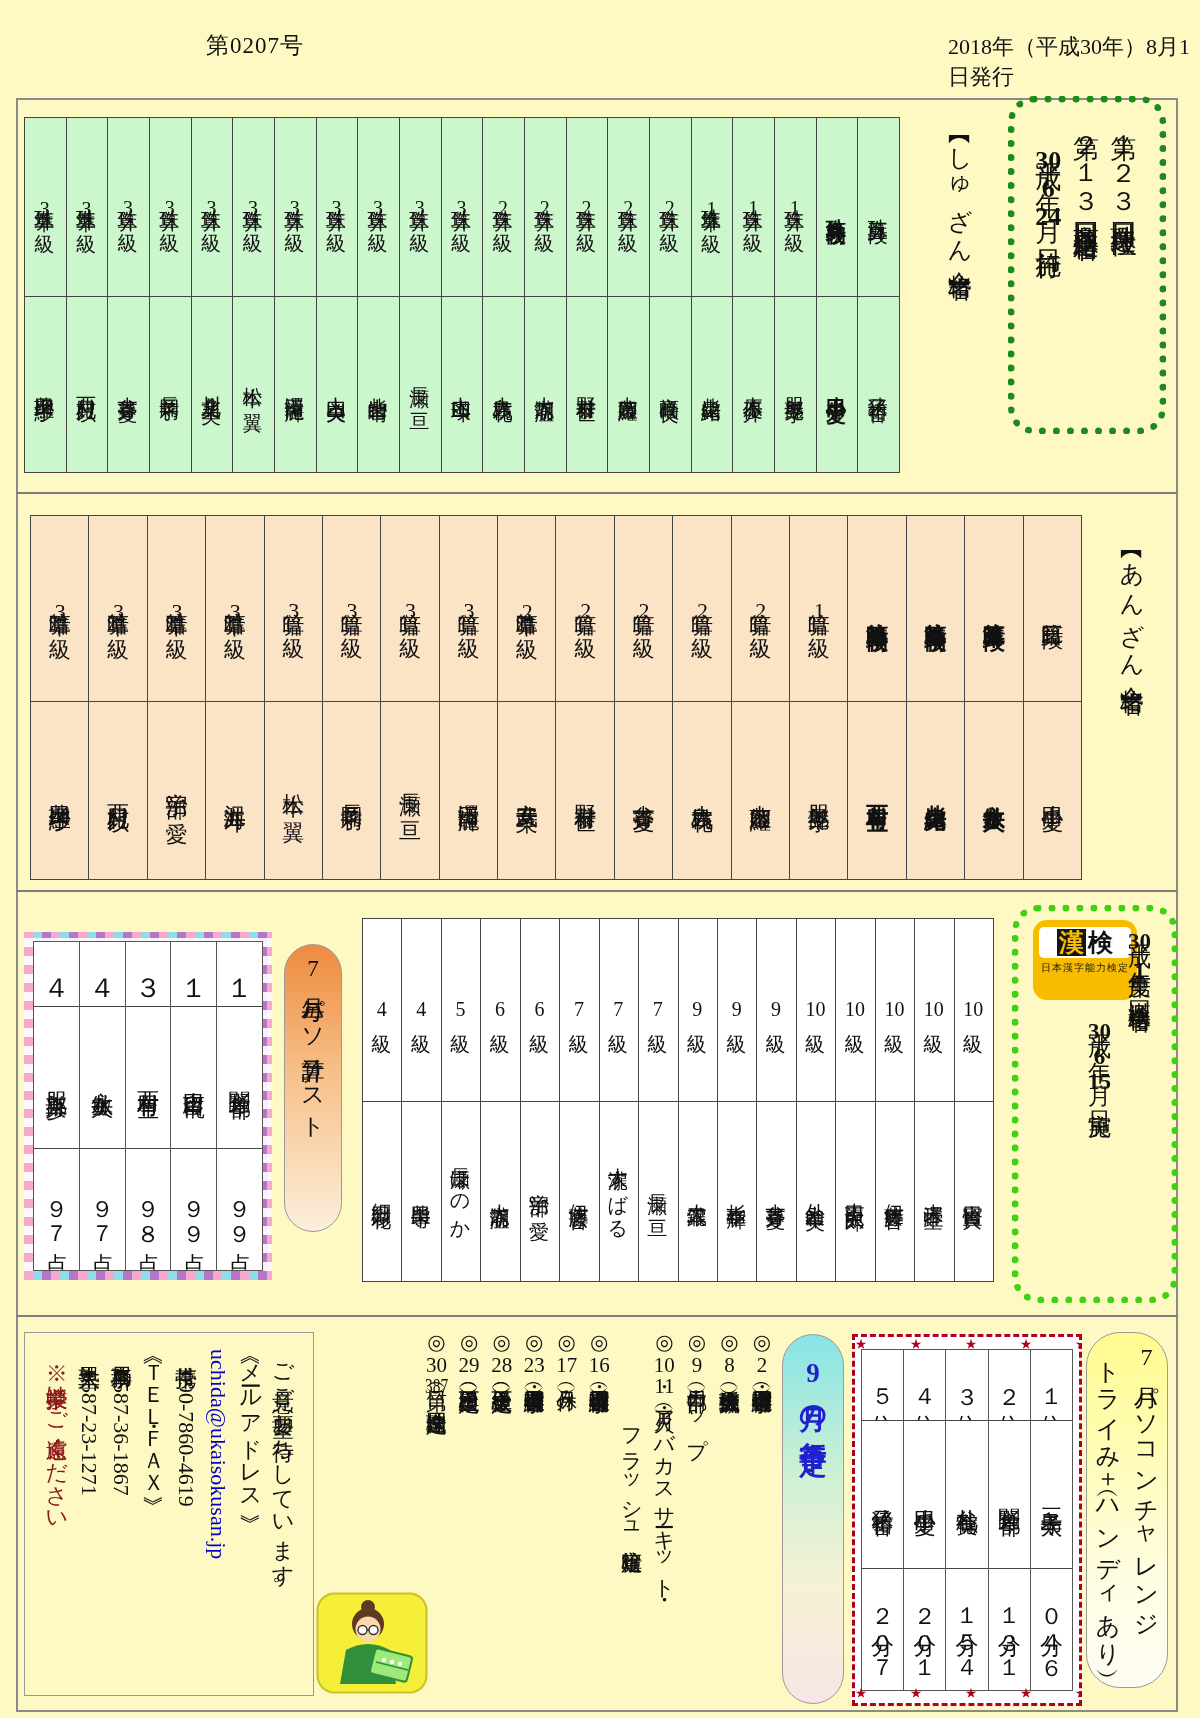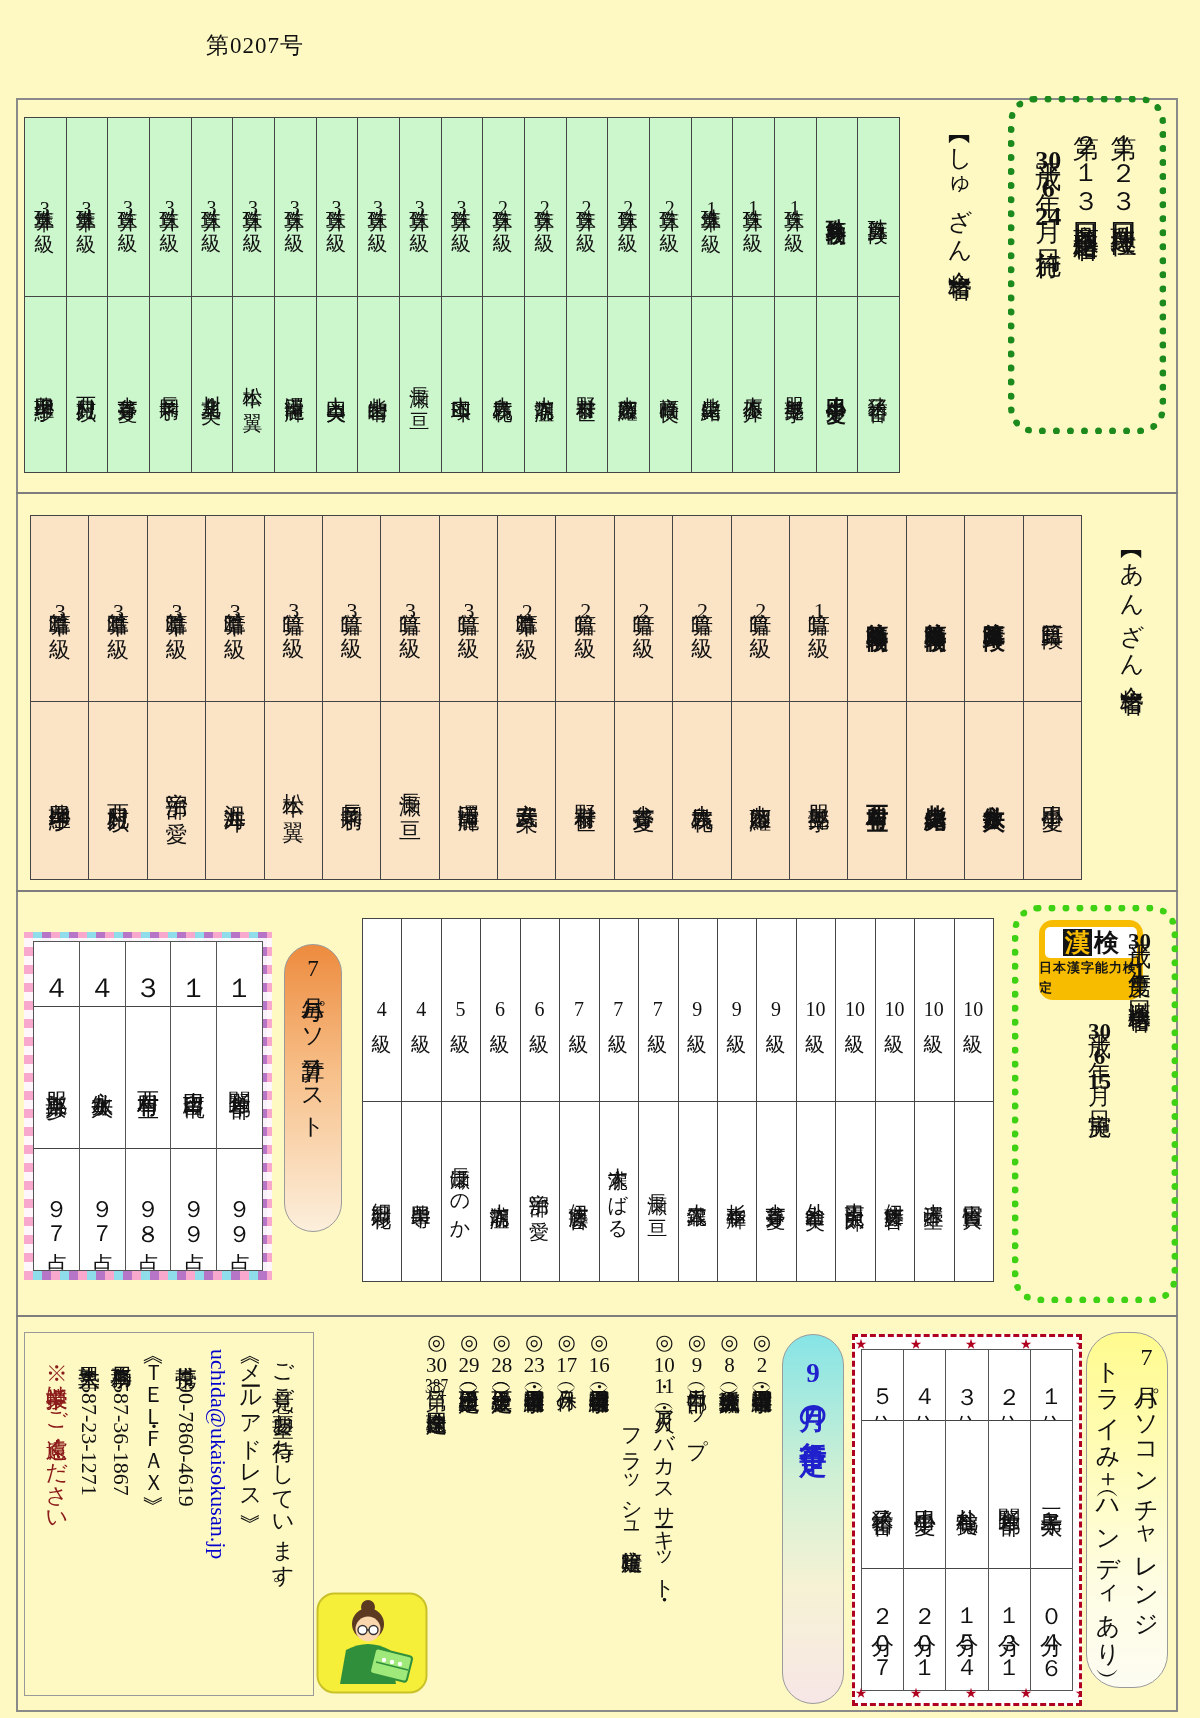--- a/index.html
+++ b/index.html
@@ -54,24 +54,24 @@
 #wavy1 .vlines{height:100%;writing-mode:vertical-rl}
 #wavy1 .line{font-size:26px;line-height:1.45;letter-spacing:2px}
 .wavy .tcy{font-weight:bold}
 
 #wavy3{left:1012px;top:905px;width:166px;height:398px;border:7px dotted #3fd214}
 #wavy3 .kline{position:absolute;font-size:23px;letter-spacing:2px}
 #kl1{right:16px;top:14px}
 #kl2{right:56px;top:104px}
 
 
-#kankenLogo{position:absolute;left:20px;top:8px;width:104px;height:80px;background:#F7BC00;border-radius:14px;overflow:hidden;writing-mode:horizontal-tb}
+#kankenLogo{position:absolute;left:14px;top:8px;width:104px;height:80px;background:#F7BC00;border-radius:14px;overflow:hidden;writing-mode:horizontal-tb}
 #kankenLogo .kl-top{background:#fff;margin:7px 6px 0;border-radius:5px;text-align:center;font-size:25px;font-weight:bold;line-height:31px}
 #kankenLogo .kl-kan{background:#151515;color:#F7BC00;padding:0 2px;margin-right:2px}
-#kankenLogo .kl-sub{color:#151515;font-size:13px;font-weight:bold;line-height:20px;letter-spacing:1px}
+#kankenLogo .kl-sub{color:#151515;font-size:10px;font-weight:normal;text-align:center;line-height:20px;letter-spacing:1px}
 
 
 #pinkwrap{position:absolute;left:24px;top:932px;padding:9px;
  background-image:repeating-linear-gradient(0deg,rgba(255,255,255,0) 0 9px,rgba(255,255,255,.9) 9px 18px),
  repeating-linear-gradient(90deg,#F7A8CC 0 9px,#8FDCEB 9px 18px,#B775C8 18px 27px,#F7A8CC 27px 36px,#8FDCEB 36px 45px,#B775C8 45px 54px)}
 #pink{position:relative;width:230px;height:330px;background:#fff}
 #pink .r1{height:64px;font-size:27px}
 #pink .r2{height:142px;font-size:22px}
 #pink .r3{flex:1;font-size:23px}
 
@@ -112,20 +112,21 @@
 #lblChall .line{font-size:24px;line-height:1.6;letter-spacing:1px}
 
 #clipart{position:absolute;left:316px;top:1592px}
 </style>
 </head>
 <body>
 
 <div id="page">
 
   <div id="issue">第0207号</div>
+  <div id="date">2018年（平成30年）8月1日発行</div>
 
   <div id="frame"></div>
   <div class="divider" id="div1"></div>
   <div class="divider" id="div2"></div>
   <div class="divider" id="div3"></div>
 
   <div id="t1" class="rtable">
 
   <div class="tcol">
       <div class="cell g">

